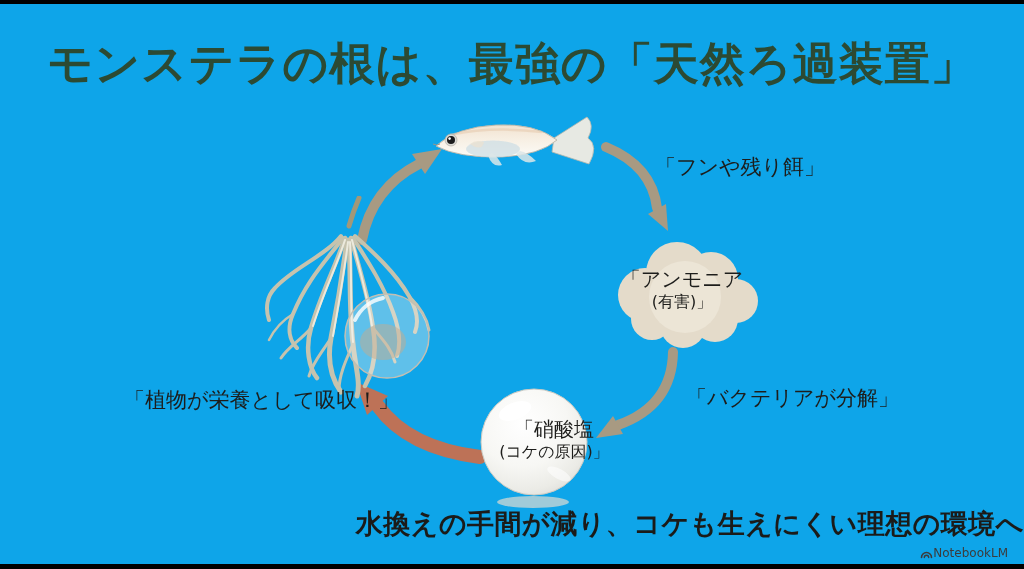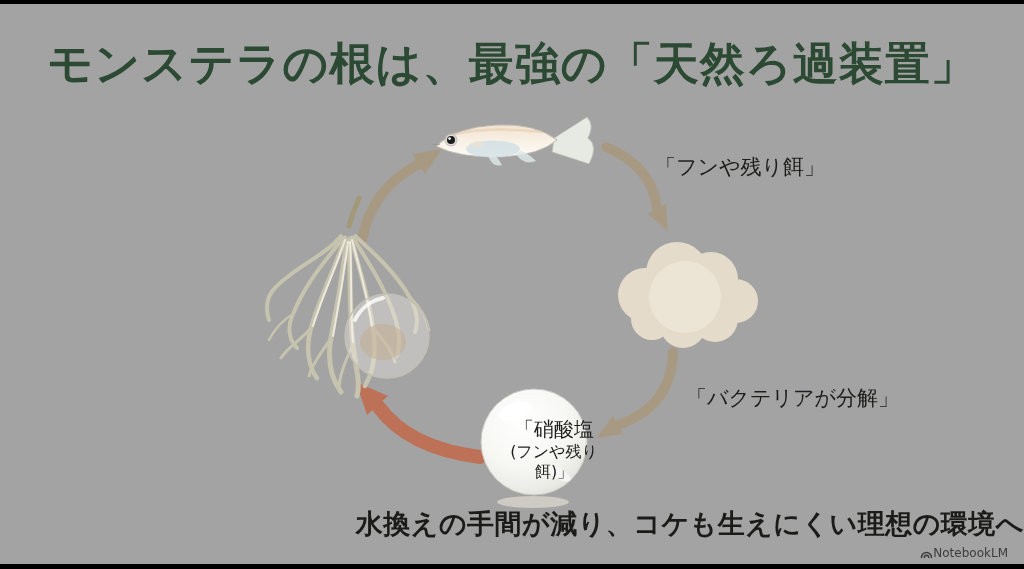--- a/index.html
+++ b/index.html
@@ -1,20 +1,20 @@
 <!DOCTYPE html>
 <html><head>
 <meta charset="utf-8">
 <style>
   html,body{margin:0;padding:0;background:#000;}
   .stage{
     position:relative;
     width:1024px;height:569px;
     margin:0 auto;
-    background:#a3a3a3;
+    background:#0ea5e9;
     overflow:hidden;
     font-family:"DejaVu Sans","Liberation Sans",sans-serif;
   }
   .letterbox{position:absolute;left:0;width:100%;background:#000;}
   .letterbox.top{top:0;height:4px;}
   .letterbox.bottom{bottom:0;height:5px;}
 
   .title{
     position:absolute;top:34px;left:0;width:100%;
     text-align:center;
@@ -175,28 +175,33 @@
         <stop offset="100%" stop-color="#dededa"></stop>
       </radialGradient>
     </defs>
     <circle cx="57" cy="56" r="53" fill="url(#glass)" stroke="#c9c9c2" stroke-width="1"></circle>
     <ellipse cx="38" cy="25" rx="17" ry="8.5" fill="#ffffff" opacity="0.95" transform="rotate(-20 38 25)"></ellipse>
     <ellipse cx="82" cy="88" rx="13" ry="5" fill="#ffffff" opacity="0.55" transform="rotate(28 82 88)"></ellipse>
   </svg>
 
   <div class="label" style="left:655px;top:153px;">「フンや残り餌」</div>
 
+  <div class="node-text" style="left:597px;top:267px;width:170px;">
+    <div class="l1">「アンモニア</div>
+    <div class="l2">(有害)」</div>
+  </div>
 
   <div class="label" style="left:686px;top:384px;">「バクテリアが分解」</div>
 
   <div class="node-text" style="left:477px;top:417px;width:114px;margin-left:20px;">
     <div class="l1">「硝酸塩</div>
-    <div class="l2">(フンや残り餌)」</div>
+    <div class="l2">(コケの原因)」</div>
   </div>
 
+  <div class="label" style="left:124px;top:386px;">「植物が栄養として吸収！」</div>
 
   <div class="conclusion">水換えの手間が減り、コケも生えにくい理想の環境へ</div>
 
   <div class="watermark">
     <svg width="13" height="13" viewBox="0 0 13 13">
       <path d="M1.5,10.5 A5,5 0 0 1 11.5,10.5" fill="none" stroke="#3c3c3c" stroke-width="1.6" stroke-linecap="round"></path>
       <path d="M4.3,10.5 A2.2,2.2 0 0 1 8.7,10.5" fill="none" stroke="#3c3c3c" stroke-width="1.4" stroke-linecap="round"></path>
     </svg>
     <span>NotebookLM</span>
   </div>

